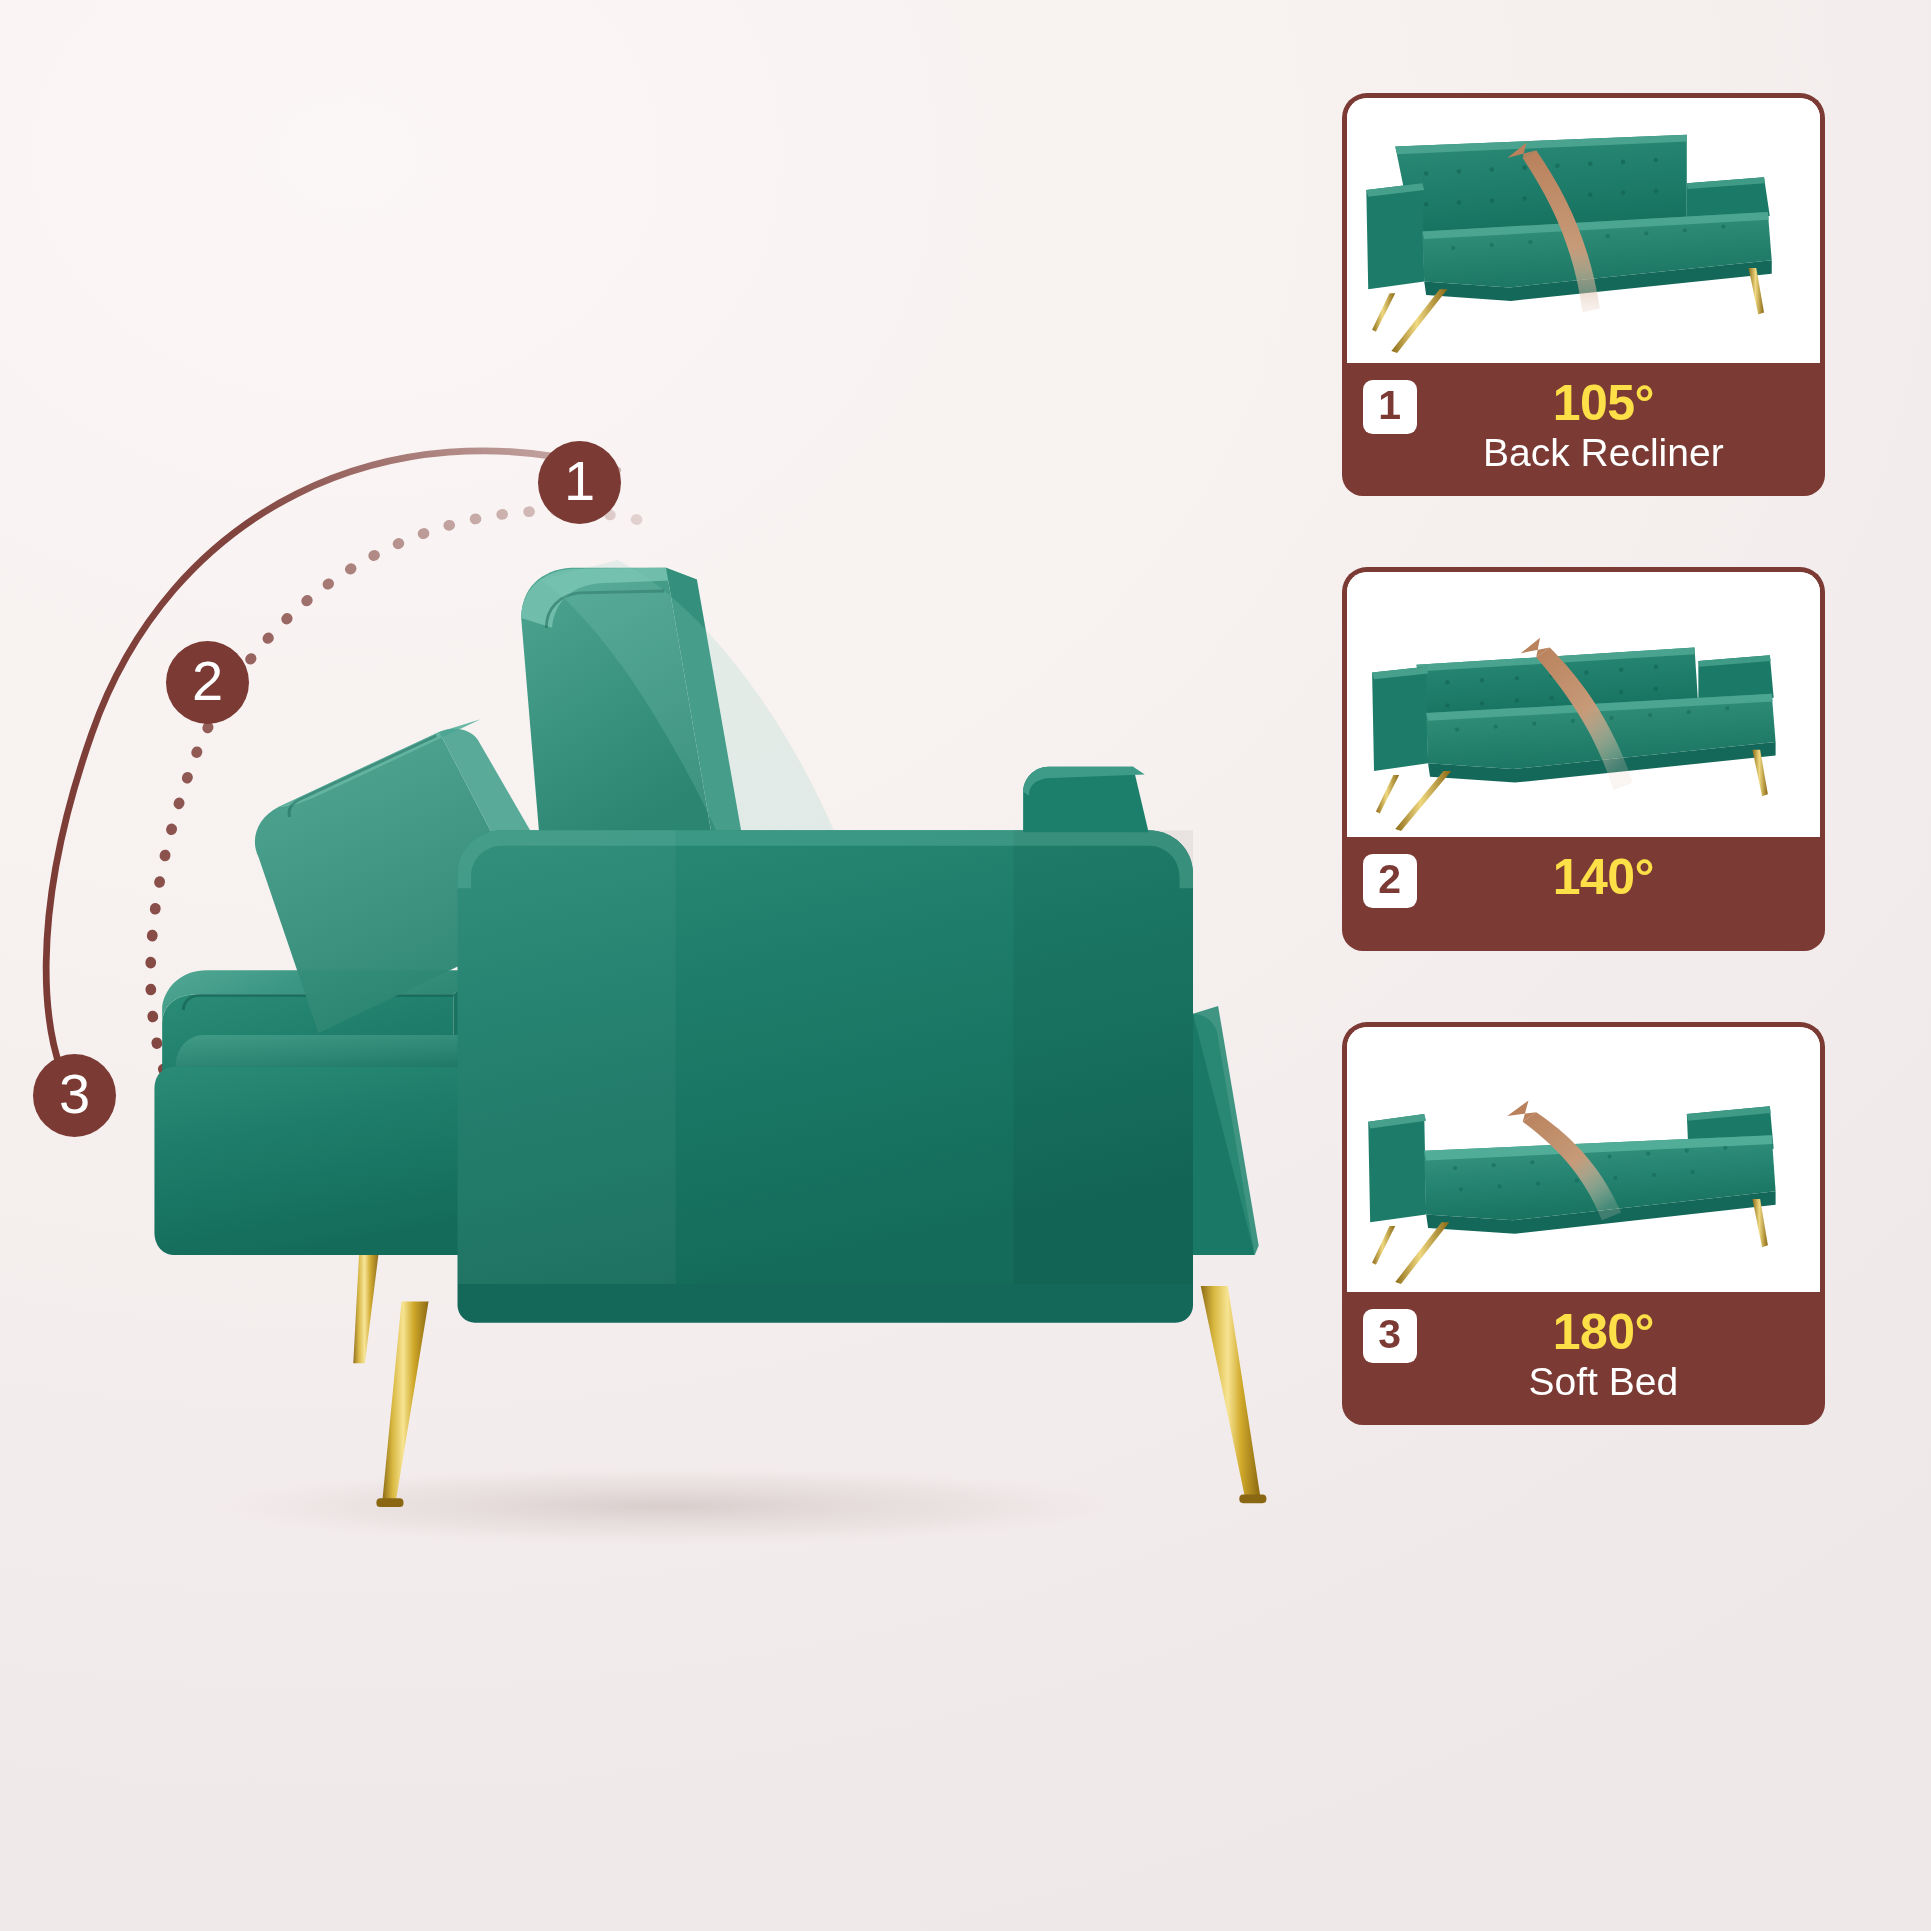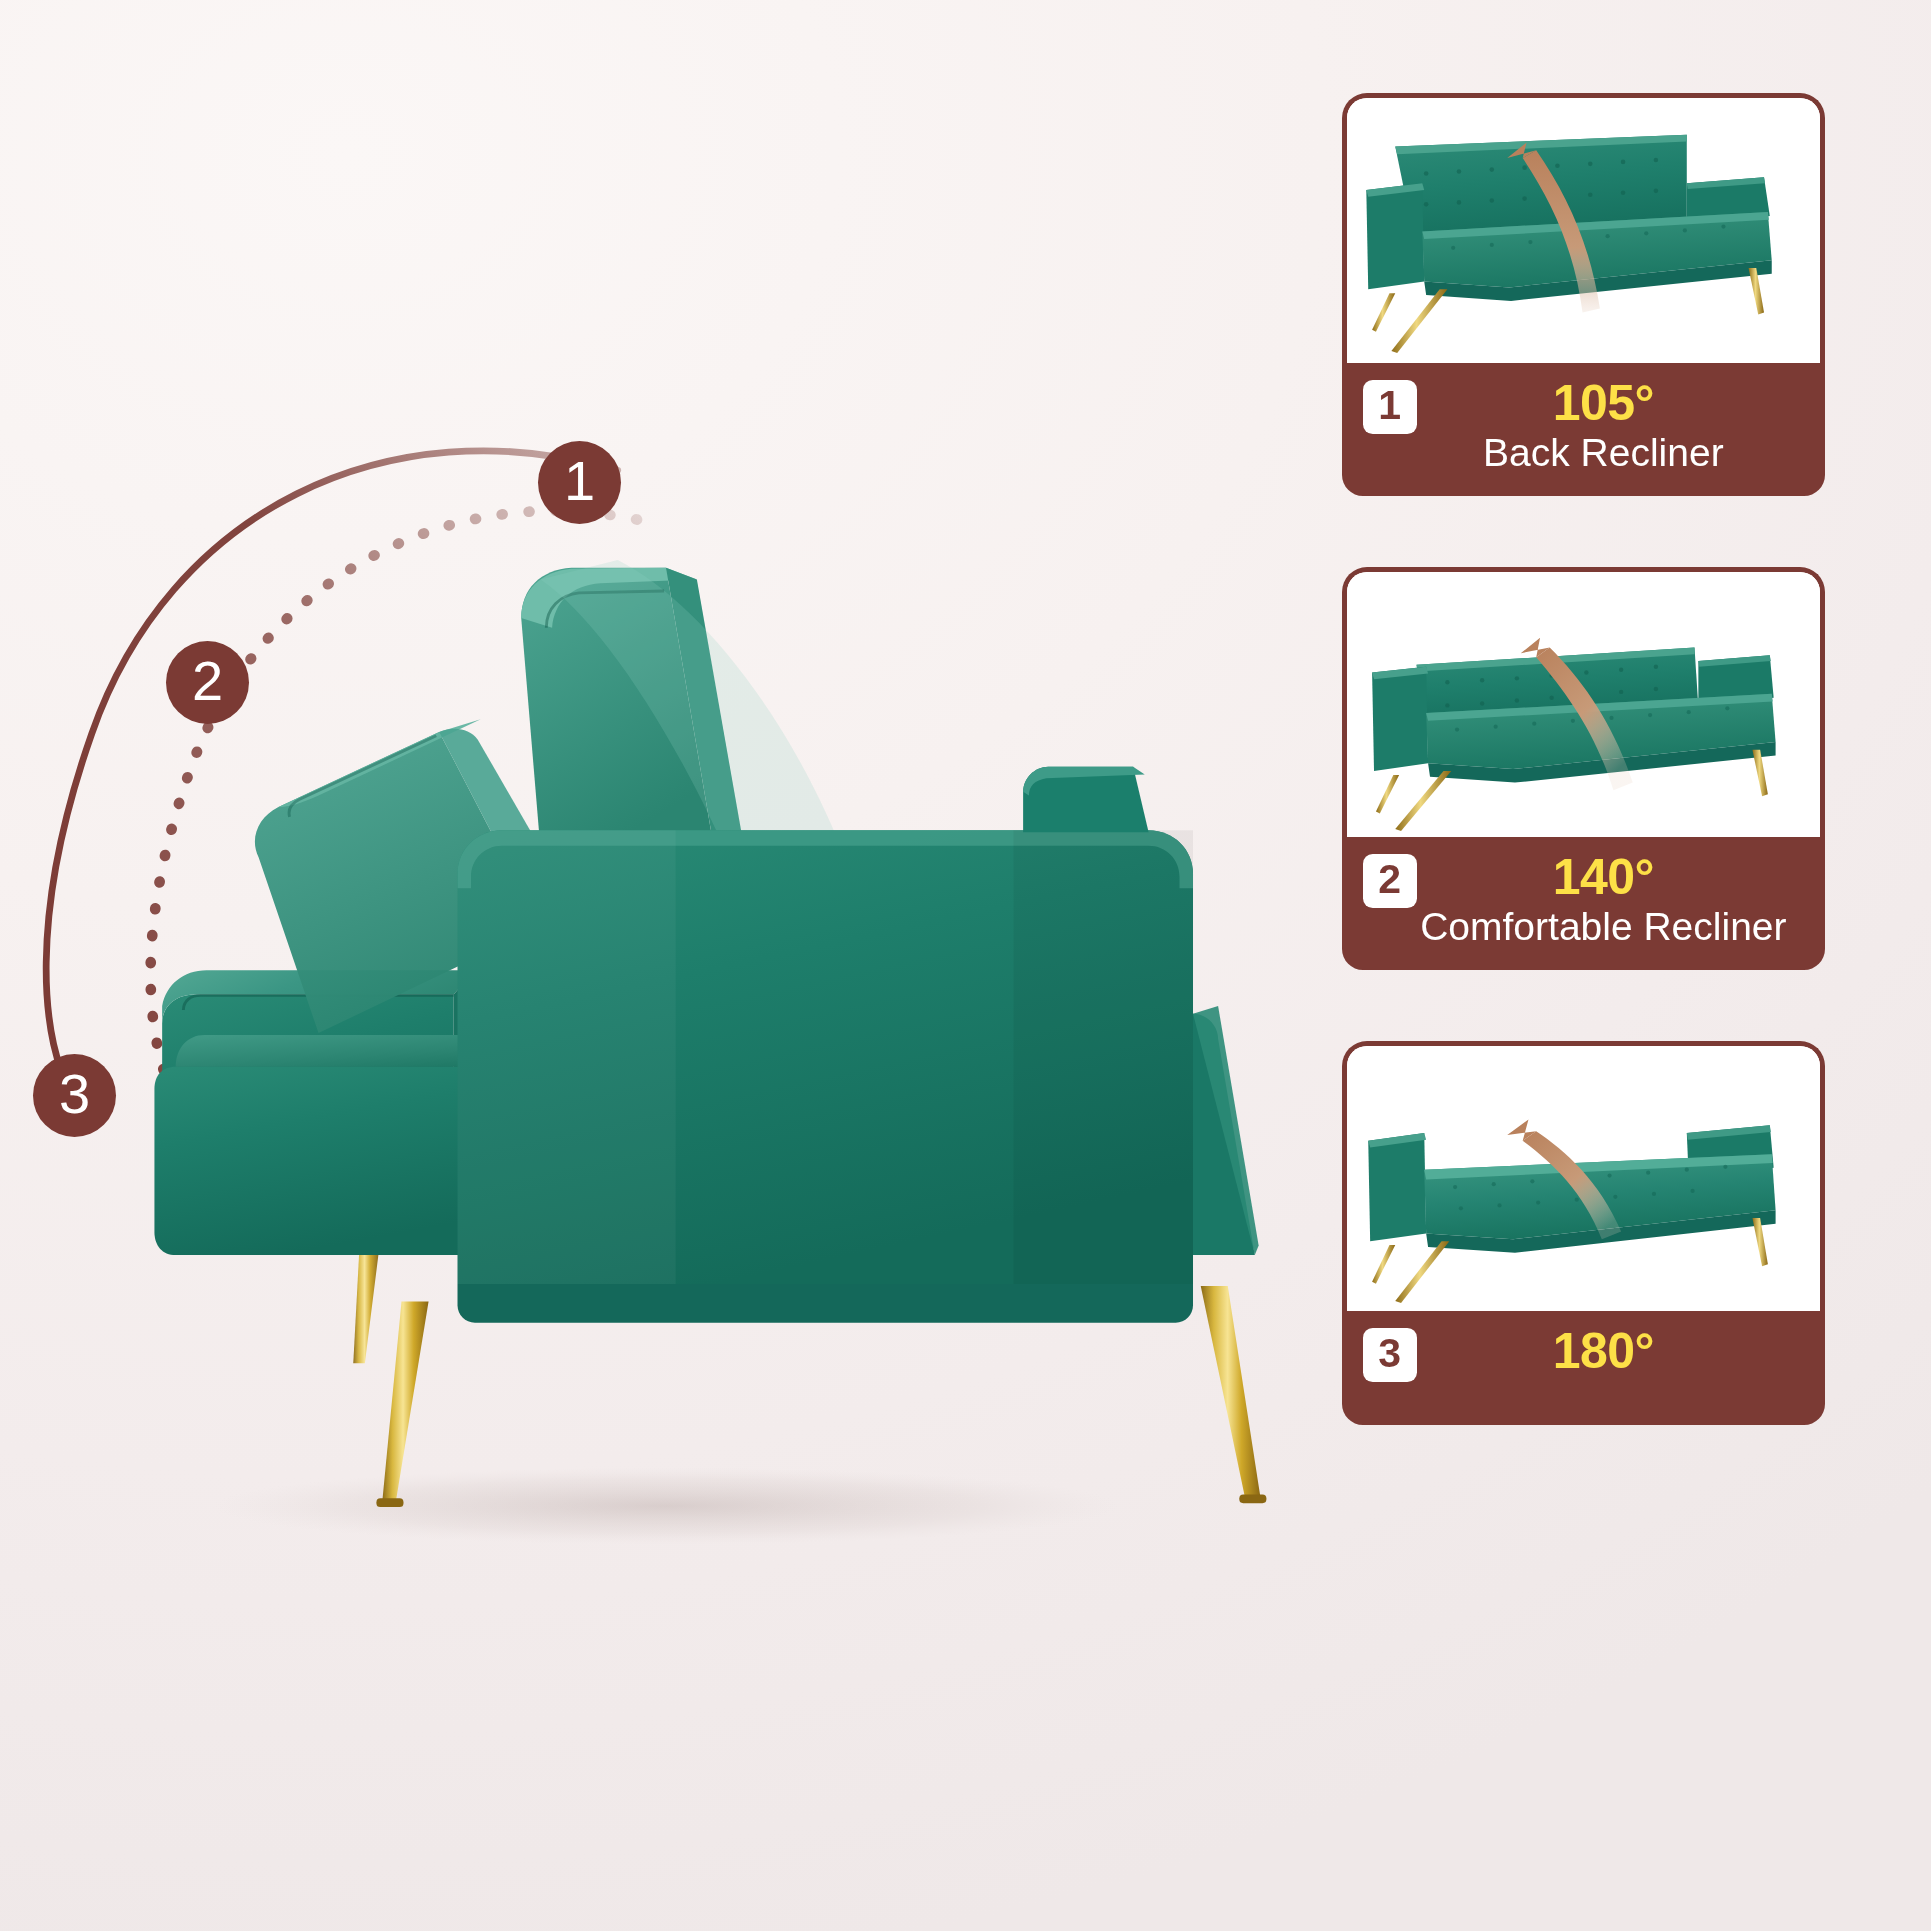--- a/index.html
+++ b/index.html
@@ -373,21 +373,20 @@
           <path d="M 210 78 L 180 84 L 200 68 L 196 88 Z" fill="#b9815c"></path>
         </svg>
       </div>
       <div class="card-caption">
         <div class="cap-row">
           <div class="badge">
             <span>2</span>
           </div>
           <div class="cap-text">
             <div class="deg">140°</div>
-            <div class="sub">Comfortable Recliner</div>
           </div>
         </div>
       </div>
     </div>
 
     <div class="card">
       <div class="card-photo">
         <svg width="473" height="261" viewBox="0 0 490 270">
           <defs>
             <linearGradient id="c3seat" x1="0" y1="0" x2="0.3" y2="1">
@@ -443,20 +442,21 @@
           <path d="M 196 88 L 166 92 L 188 76 L 182 98 Z" fill="#b9815c"></path>
         </svg>
       </div>
       <div class="card-caption">
         <div class="cap-row">
           <div class="badge">
             <span>3</span>
           </div>
           <div class="cap-text">
             <div class="deg">180°</div>
+            <div class="sub">Soft Bed</div>
           </div>
         </div>
       </div>
     </div>
 
   </div>
 </div>
 
 
 </body></html>

